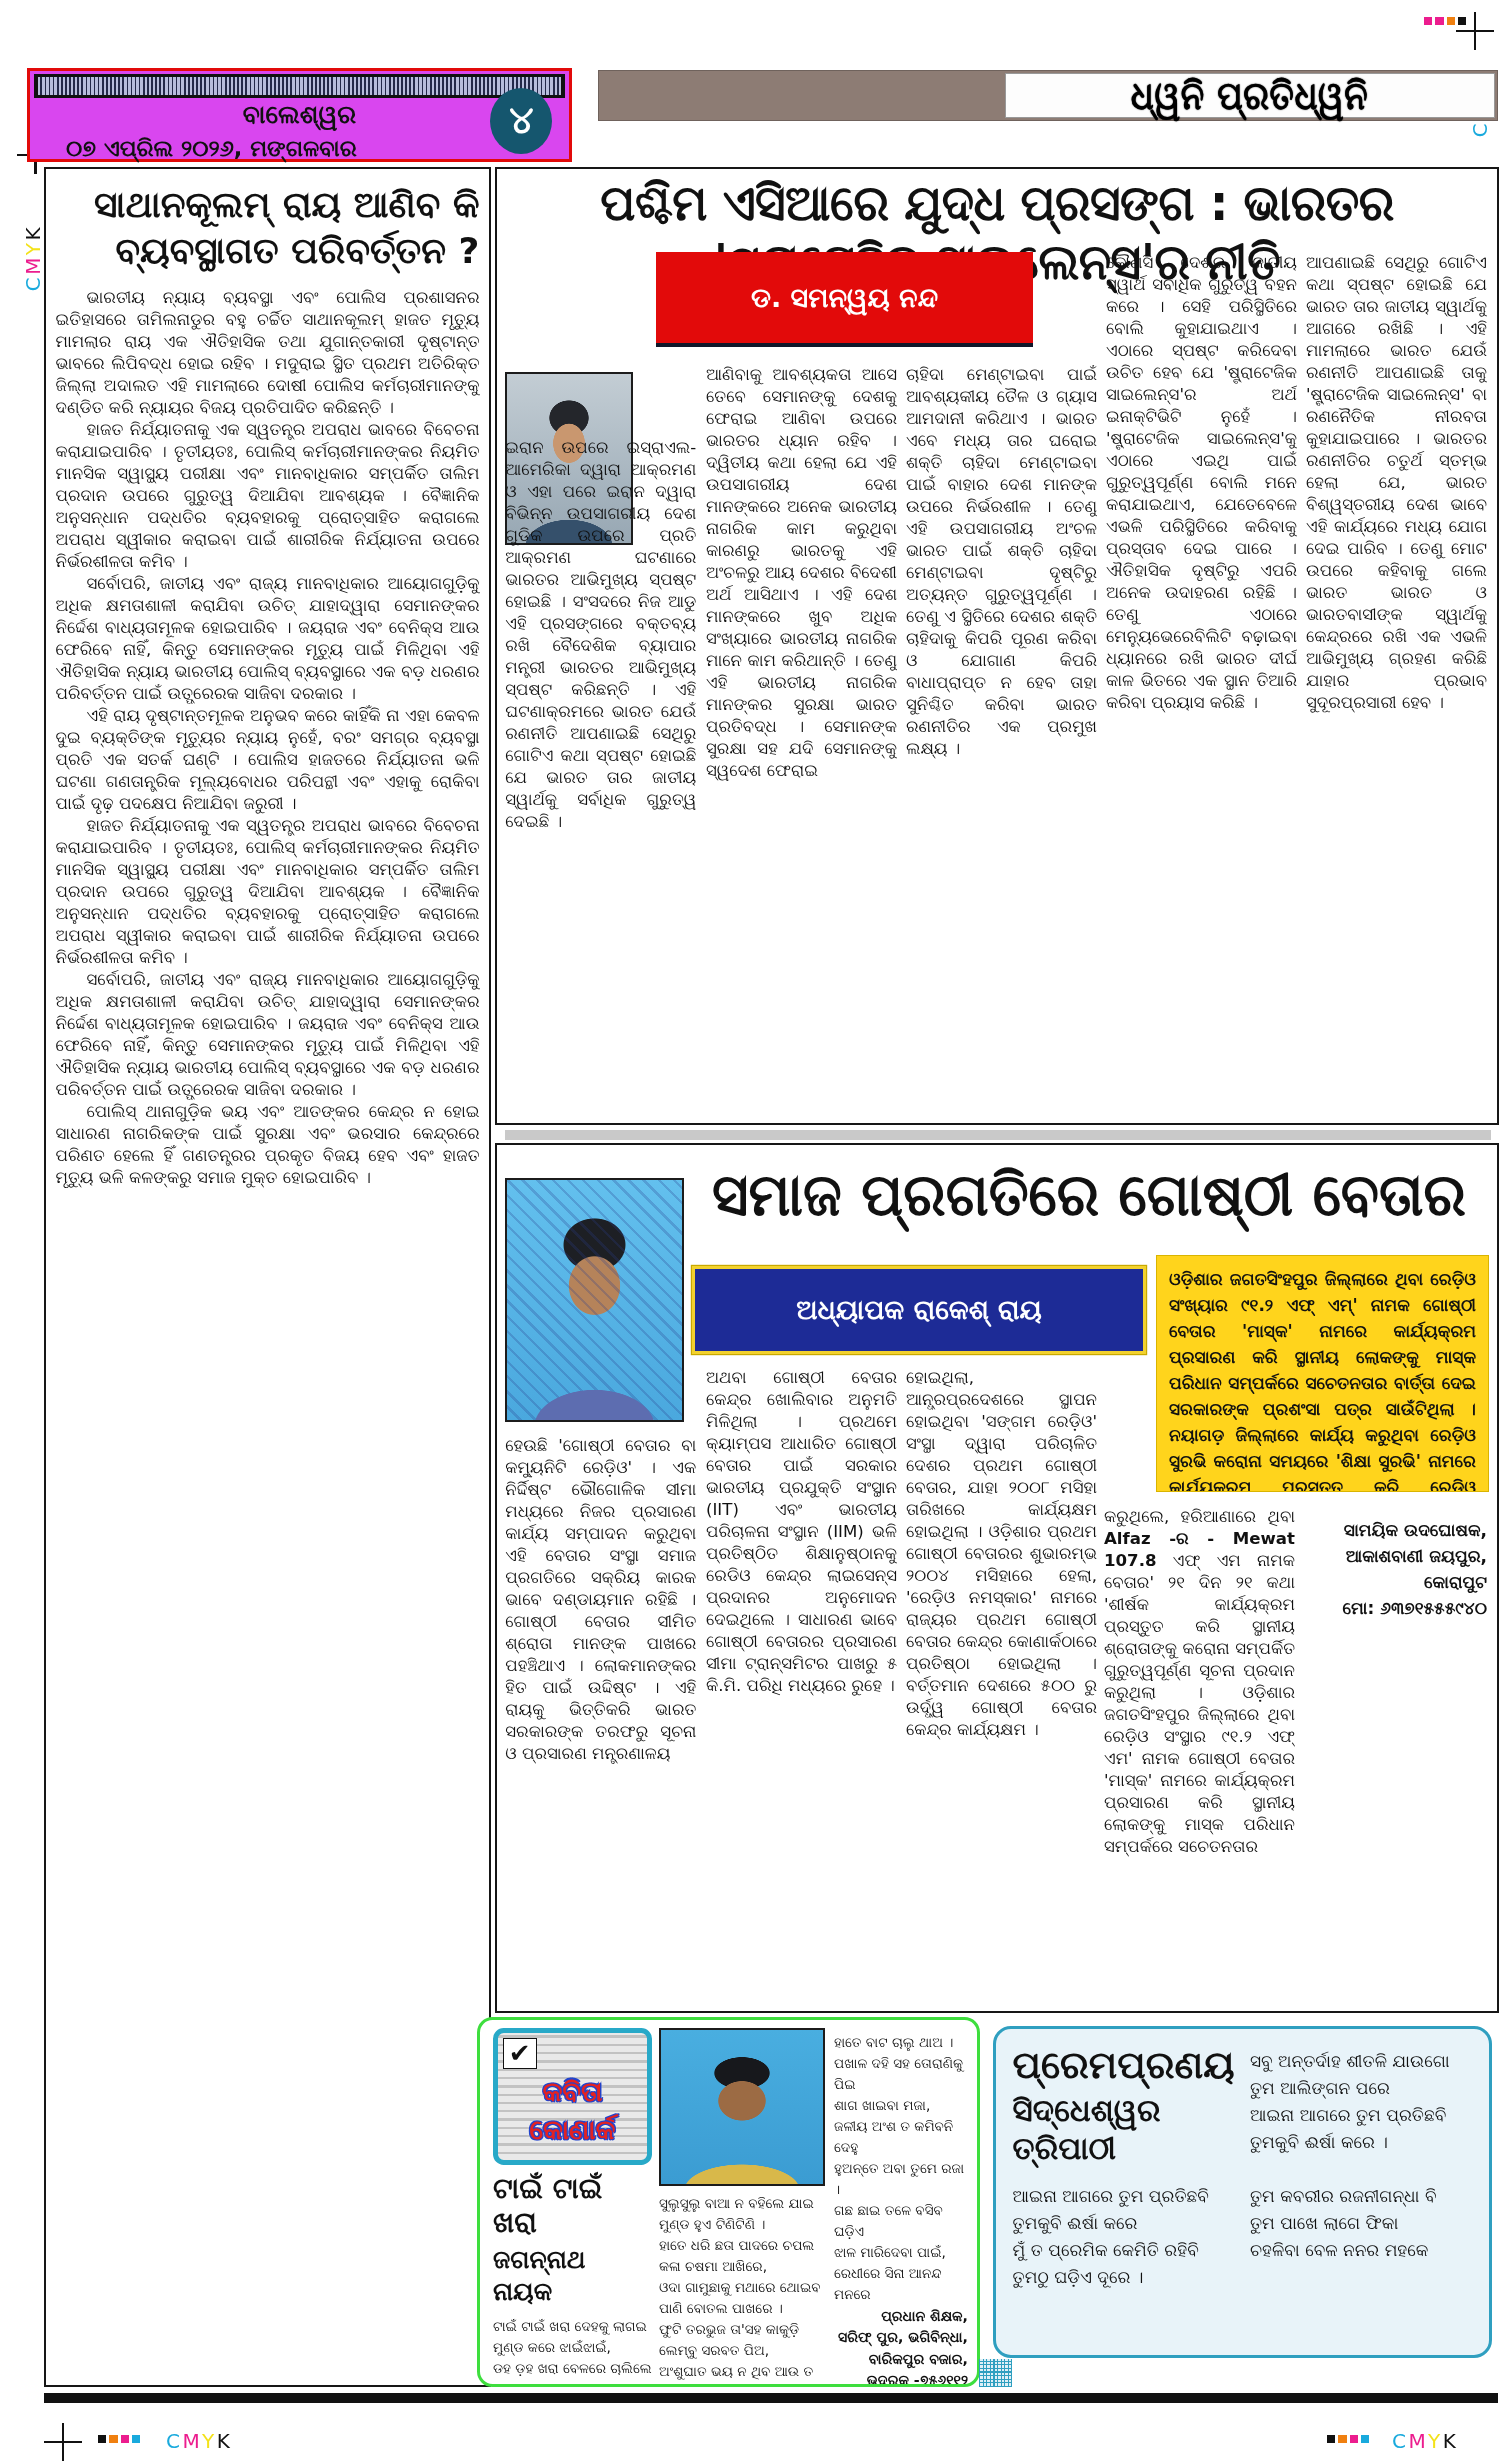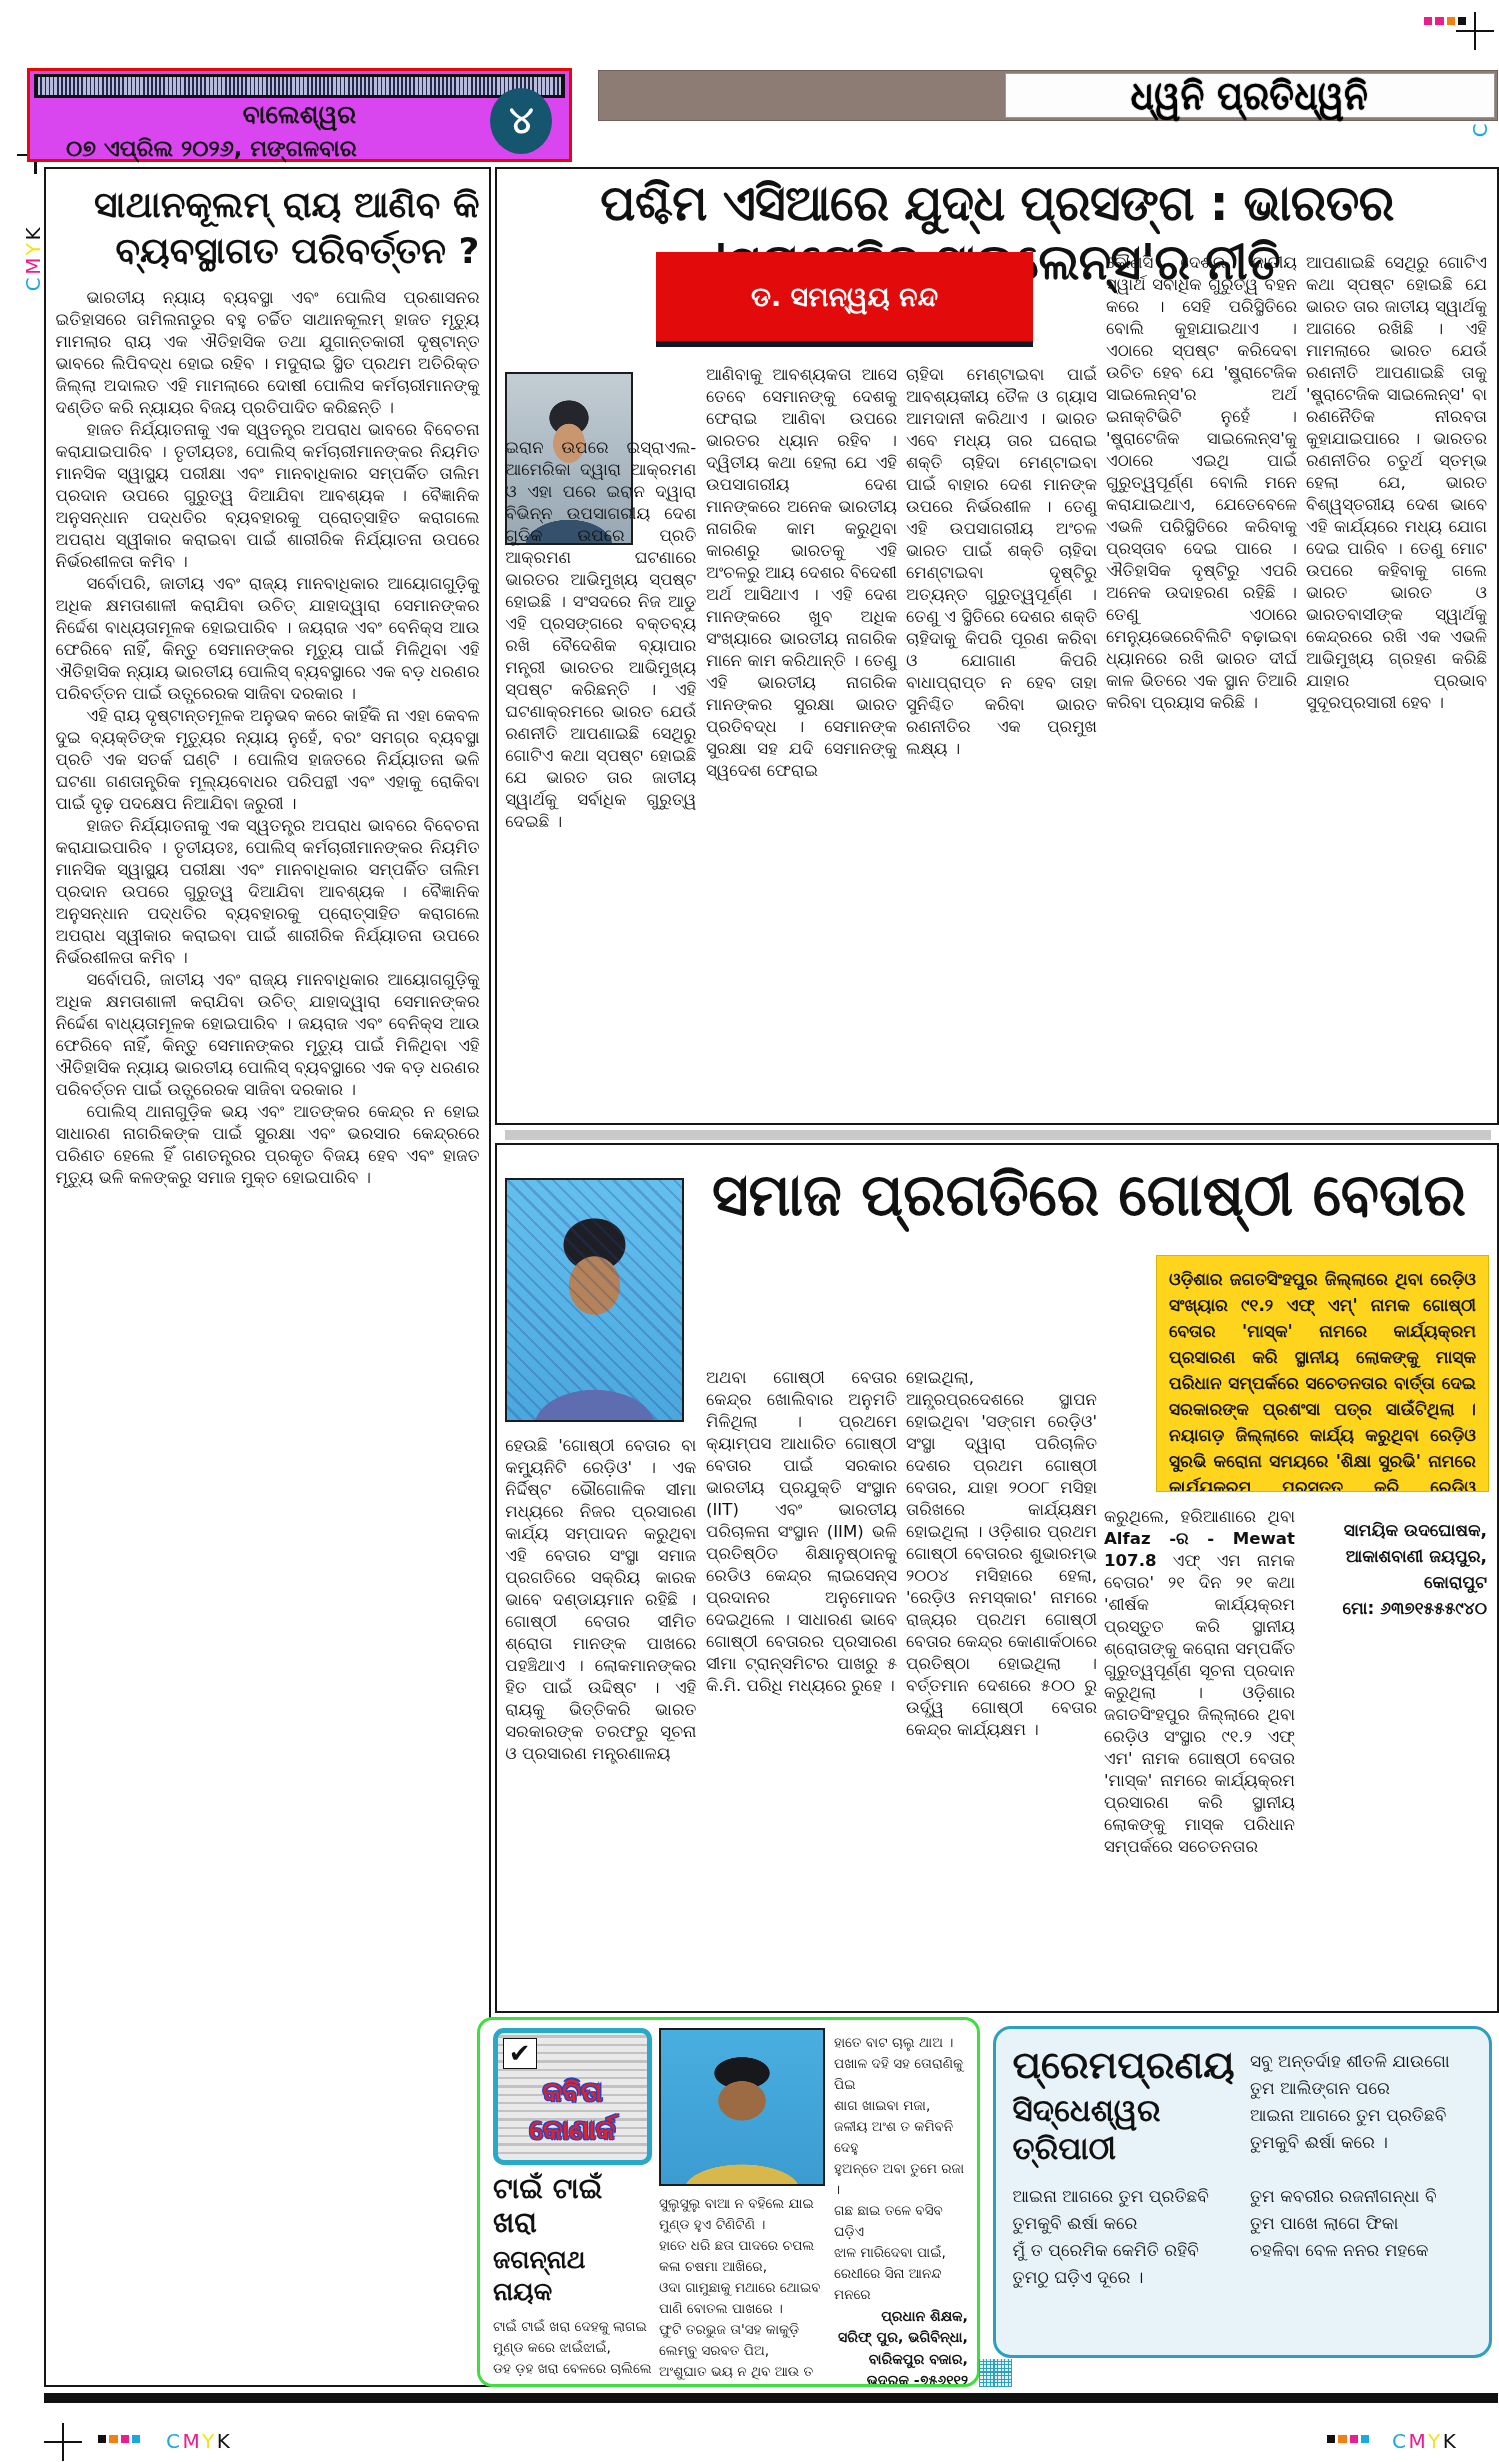--- a/index.html
+++ b/index.html
@@ -59,21 +59,21 @@
       radial-gradient(ellipse 62% 28% at 50% 103%, #5d6db0 55%, transparent 56%),
       repeating-linear-gradient(45deg, transparent 0 8.3px, rgba(40,60,140,.25) 8.3px 10.7px),
       radial-gradient(ellipse 24% 20% at 50% 44%, #b5835a 60%, transparent 62%),
       radial-gradient(ellipse 29% 18% at 50% 27%, #1d1f24 60%, transparent 62%),
       linear-gradient(#63c0ee, #4aa8de); }
   .avatar-yellow { background:
       radial-gradient(ellipse 64% 30% at 50% 104%, #d8b84a 55%, transparent 56%),
       radial-gradient(ellipse 24% 21% at 50% 46%, #9c6b44 60%, transparent 62%),
       radial-gradient(ellipse 28% 17% at 50% 28%, #17181c 60%, transparent 62%),
       linear-gradient(#49aee0, #3b9cd2); }
-  .byline-red { background:#e20a0a; color:#fff; font-size:27px; font-weight:bold; display:flex; align-items:center; justify-content:center; border-bottom:6px solid #0f172a; }
+  .byline-red { background:#e20a0a; color:#fff; font-size:27px; font-weight:bold; display:flex; align-items:center; justify-content:center; border-bottom:4px solid #0f172a; }
   .byline-blue { background:#1d2b96; color:#fff; font-size:27px; font-weight:bold; display:flex; align-items:center; justify-content:center; border:3.6px solid #f2d12e; box-shadow:0 0 0 1.2px #c9a900; }
 
   
   .mid-art { left:495px; top:1143px; width:1004px; height:870px; }
   .mid-head { position:absolute; left:195px; top:16.6px; width:794px; text-align:center; font-size:56px; font-weight:bold; transform:scaleY(1.05); }
   .hl-yellow { position:absolute; left:659px; top:110px; width:333px; height:237px; background:#ffd41c; border:1.8px solid #d9b400; padding:9.5px 12px; font-size:17px; font-weight:bold; line-height:26px; text-align:justify; overflow:hidden; }
   .sig { font-weight:bold; text-align:right; font-size:17px; line-height:26px; margin-top:10.7px; }
 
   
   .poembox-left { left:477px; top:2017px; width:503px; height:370px; border:3.6px solid #3ede3e; border-radius:15.4px; background:#fff; }
@@ -174,20 +174,23 @@
   <div class="col bodytext just clip" style="left:409px; top:195px; height:742px;">ଚାହିଦା ମେଣ୍ଟାଇବା ପାଇଁ ଆବଶ୍ୟକୀୟ ତୈଳ ଓ ଗ୍ୟାସ ଆମଦାନୀ କରିଥାଏ । ଭାରତ ଏବେ ମଧ୍ୟ ତାର ଘରୋଇ ଶକ୍ତି ଚାହିଦା ମେଣ୍ଟାଇବା ପାଇଁ ବାହାର ଦେଶ ମାନଙ୍କ ଉପରେ ନିର୍ଭରଶୀଳ । ତେଣୁ ଏହି ଉପସାଗରୀୟ ଅଂଚଳ ଭାରତ ପାଇଁ ଶକ୍ତି ଚାହିଦା ମେଣ୍ଟାଇବା ଦୃଷ୍ଟିରୁ ଅତ୍ୟନ୍ତ ଗୁରୁତ୍ୱପୂର୍ଣ୍ଣ । ତେଣୁ ଏ ସ୍ଥିତିରେ ଦେଶର ଶକ୍ତି ଚାହିଦାକୁ କିପରି ପୂରଣ କରିବା ଓ ଯୋଗାଣ କିପରି ବାଧାପ୍ରାପ୍ତ ନ ହେବ ତାହା ସୁନିଶ୍ଚିତ କରିବା ଭାରତ ରଣନୀତିର ଏକ ପ୍ରମୁଖ ଲକ୍ଷ୍ୟ ।</div>
   <div class="col bodytext just clip" style="left:609px; top:83px; height:854px;">କୌଣସି ଦେଶର ଜାତୀୟ ସ୍ୱାର୍ଥ ସର୍ବାଧିକ ଗୁରୁତ୍ୱ ବହନ କରେ । ସେହି ପରିସ୍ଥିତିରେ ବୋଲି କୁହାଯାଇଥାଏ । ଏଠାରେ ସ୍ପଷ୍ଟ କରିଦେବା ଉଚିତ ହେବ ଯେ 'ଷ୍ଟ୍ରାଟେଜିକ ସାଇଲେନ୍ସ'ର ଅର୍ଥ ଇନାକ୍ଟିଭିଟି ନୁହେଁ । 'ଷ୍ଟ୍ରାଟେଜିକ ସାଇଲେନ୍ସ'କୁ ଏଠାରେ ଏଇଥି ପାଇଁ ଗୁରୁତ୍ୱପୂର୍ଣ୍ଣ ବୋଲି ମନେ କରାଯାଇଥାଏ, ଯେତେବେଳେ ଏଭଳି ପରିସ୍ଥିତିରେ କରିବାକୁ ପ୍ରସ୍ତାବ ଦେଇ ପାରେ । ଐତିହାସିକ ଦୃଷ୍ଟିରୁ ଏପରି ଅନେକ ଉଦାହରଣ ରହିଛି । ତେଣୁ ଏଠାରେ ମେନ୍ୟୁଭେରେବିଲିଟି ବଢ଼ାଇବା ଧ୍ୟାନରେ ରଖି ଭାରତ ଦୀର୍ଘ କାଳ ଭିତରେ ଏକ ସ୍ଥାନ ତିଆରି କରିବା ପ୍ରୟାସ କରିଛି ।</div>
   <div class="col bodytext just clip" style="left:809px; top:83px; width:181px; height:854px;">ଆପଣାଇଛି ସେଥିରୁ ଗୋଟିଏ କଥା ସ୍ପଷ୍ଟ ହୋଇଛି ଯେ ଭାରତ ତାର ଜାତୀୟ ସ୍ୱାର୍ଥକୁ ଆଗରେ ରଖିଛି । ଏହି ମାମଲାରେ ଭାରତ ଯେଉଁ ରଣନୀତି ଆପଣାଇଛି ତାକୁ 'ଷ୍ଟ୍ରାଟେଜିକ ସାଇଲେନ୍ସ' ବା ରଣନୈତିକ ନୀରବତା କୁହାଯାଇପାରେ । ଭାରତର ରଣନୀତିର ଚତୁର୍ଥ ସ୍ତମ୍ଭ ହେଲା ଯେ, ଭାରତ ବିଶ୍ୱସ୍ତରୀୟ ଦେଶ ଭାବେ ଏହି କାର୍ଯ୍ୟରେ ମଧ୍ୟ ଯୋଗ ଦେଇ ପାରିବ । ତେଣୁ ମୋଟ ଉପରେ କହିବାକୁ ଗଲେ ଭାରତ ଭାରତ ଓ ଭାରତବାସୀଙ୍କ ସ୍ୱାର୍ଥକୁ କେନ୍ଦ୍ରରେ ରଖି ଏକ ଏଭଳି ଆଭିମୁଖ୍ୟ ଗ୍ରହଣ କରିଛି ଯାହାର ପ୍ରଭାବ ସୁଦୂରପ୍ରସାରୀ ହେବ ।</div>
 </div>
 
 <div class="abs gray-strip"></div>
 
 <div class="abs artbox mid-art clip">
   <div class="abs photo avatar-blue" style="left:8.3px; top:33px; width:179px; height:244px;"></div>
   <div class="mid-head">ସମାଜ ପ୍ରଗତିରେ ଗୋଷ୍ଠୀ ବେତାର</div>
+  <div class="abs byline-blue" style="left:195px; top:121px; width:454px; height:88px;">
+    <span>ଅଧ୍ୟାପକ ରାକେଶ୍ ରାୟ</span>
+  </div>
   <div class="hl-yellow">ଓଡ଼ିଶାର ଜଗତସିଂହପୁର ଜିଲ୍ଲାରେ ଥିବା ରେଡ଼ିଓ ସଂଖ୍ୟାର ୯୧.୨ ଏଫ୍ ଏମ୍' ନାମକ ଗୋଷ୍ଠୀ ବେତାର 'ମାସ୍କ' ନାମରେ କାର୍ଯ୍ୟକ୍ରମ ପ୍ରସାରଣ କରି ସ୍ଥାନୀୟ ଲୋକଙ୍କୁ ମାସ୍କ ପରିଧାନ ସମ୍ପର୍କରେ ସଚେତନତାର ବାର୍ତ୍ତା ଦେଇ ସରକାରଙ୍କ ପ୍ରଶଂସା ପତ୍ର ସାଉଁଟିଥିଲା । ନୟାଗଡ଼ ଜିଲ୍ଲାରେ କାର୍ଯ୍ୟ କରୁଥିବା ରେଡ଼ିଓ ସୁରଭି କରୋନା ସମୟରେ 'ଶିକ୍ଷା ସୁରଭି' ନାମରେ କାର୍ଯ୍ୟକ୍ରମ ପ୍ରସ୍ତୁତ କରି ରେଡ଼ିଓ ମାଧ୍ୟମରେ ଶିକ୍ଷାଦାନ କଲାଣି ।</div>
 
   <div class="col bodytext just clip" style="left:8.3px;  top:290px; height:557px;">ହେଉଛି 'ଗୋଷ୍ଠୀ ବେତାର ବା କମ୍ୟୁନିଟି ରେଡ଼ିଓ' । ଏକ ନିର୍ଦ୍ଦିଷ୍ଟ ଭୌଗୋଳିକ ସୀମା ମଧ୍ୟରେ ନିଜର ପ୍ରସାରଣ କାର୍ଯ୍ୟ ସମ୍ପାଦନ କରୁଥିବା ଏହି ବେତାର ସଂସ୍ଥା ସମାଜ ପ୍ରଗତିରେ ସକ୍ରିୟ କାରକ ଭାବେ ଦଣ୍ଡାୟମାନ ରହିଛି । ଗୋଷ୍ଠୀ ବେତାର ସୀମିତ ଶ୍ରୋତା ମାନଙ୍କ ପାଖରେ ପହଞ୍ଚିଥାଏ । ଲୋକମାନଙ୍କର ହିତ ପାଇଁ ଉଦ୍ଦିଷ୍ଟ । ଏହି ରାୟକୁ ଭିତ୍ତିକରି ଭାରତ ସରକାରଙ୍କ ତରଫରୁ ସୂଚନା ଓ ପ୍ରସାରଣ ମନ୍ତ୍ରଣାଳୟ</div>
   <div class="col bodytext just clip" style="left:209px; top:222px; height:625px;">ଅଥବା ଗୋଷ୍ଠୀ ବେତାର କେନ୍ଦ୍ର ଖୋଲିବାର ଅନୁମତି ମିଳିଥିଲା । ପ୍ରଥମେ କ୍ୟାମ୍ପସ ଆଧାରିତ ଗୋଷ୍ଠୀ ବେତାର ପାଇଁ ସରକାର ଭାରତୀୟ ପ୍ରଯୁକ୍ତି ସଂସ୍ଥାନ (IIT) ଏବଂ ଭାରତୀୟ ପରିଚାଳନା ସଂସ୍ଥାନ (IIM) ଭଳି ପ୍ରତିଷ୍ଠିତ ଶିକ୍ଷାନୁଷ୍ଠାନକୁ ରେଡିଓ କେନ୍ଦ୍ର ଲାଇସେନ୍ସ ପ୍ରଦାନର ଅନୁମୋଦନ ଦେଇଥିଲେ । ସାଧାରଣ ଭାବେ ଗୋଷ୍ଠୀ ବେତାରର ପ୍ରସାରଣ ସୀମା ଟ୍ରାନ୍ସମିଟର ପାଖରୁ ୫ କି.ମି. ପରିଧି ମଧ୍ୟରେ ରୁହେ ।</div>
   <div class="col bodytext just clip" style="left:409px; top:222px; height:625px;">ହୋଇଥିଲା, ଆନ୍ଧ୍ରପ୍ରଦେଶରେ ସ୍ଥାପନ ହୋଇଥିବା 'ସଙ୍ଗମ ରେଡ଼ିଓ' ସଂସ୍ଥା ଦ୍ୱାରା ପରିଚାଳିତ ଦେଶର ପ୍ରଥମ ଗୋଷ୍ଠୀ ବେତାର, ଯାହା ୨୦୦୮ ମସିହା ତାରିଖରେ କାର୍ଯ୍ୟକ୍ଷମ ହୋଇଥିଲା । ଓଡ଼ିଶାର ପ୍ରଥମ ଗୋଷ୍ଠୀ ବେତାରର ଶୁଭାରମ୍ଭ ୨୦୦୪ ମସିହାରେ ହେଲା, 'ରେଡ଼ିଓ ନମସ୍କାର' ନାମରେ ରାଜ୍ୟର ପ୍ରଥମ ଗୋଷ୍ଠୀ ବେତାର କେନ୍ଦ୍ର କୋଣାର୍କଠାରେ ପ୍ରତିଷ୍ଠା ହୋଇଥିଲା । ବର୍ତ୍ତମାନ ଦେଶରେ ୫୦୦ ରୁ ଉର୍ଦ୍ଧ୍ୱ ଗୋଷ୍ଠୀ ବେତାର କେନ୍ଦ୍ର କାର୍ଯ୍ୟକ୍ଷମ ।</div>
   <div class="col bodytext just clip" style="left:607px; top:361px; height:486px;">
     <span>କରୁଥିଲେ, ହରିଆଣାରେ ଥିବା </span><b>Alfaz -ର - Mewat 107.8</b><span> ଏଫ୍ ଏମ ନାମକ ବେତାର' ୨୧ ଦିନ ୨୧ କଥା 'ଶୀର୍ଷକ କାର୍ଯ୍ୟକ୍ରମ ପ୍ରସ୍ତୁତ କରି ସ୍ଥାନୀୟ ଶ୍ରୋତାଙ୍କୁ କରୋନା ସମ୍ପର୍କିତ ଗୁରୁତ୍ୱପୂର୍ଣ୍ଣ ସୂଚନା ପ୍ରଦାନ କରୁଥିଲା । ଓଡ଼ିଶାର ଜଗତସିଂହପୁର ଜିଲ୍ଲାରେ ଥିବା ରେଡ଼ିଓ ସଂସ୍ଥାର ୯୧.୨ ଏଫ୍ ଏମ' ନାମକ ଗୋଷ୍ଠୀ ବେତାର 'ମାସ୍କ' ନାମରେ କାର୍ଯ୍ୟକ୍ରମ ପ୍ରସାରଣ କରି ସ୍ଥାନୀୟ ଲୋକଙ୍କୁ ମାସ୍କ ପରିଧାନ ସମ୍ପର୍କରେ ସଚେତନତାର</span>
   </div>
   <div class="col bodytext just clip" style="left:809px; top:361px; width:181px; height:486px;">
     <div class="sig">

